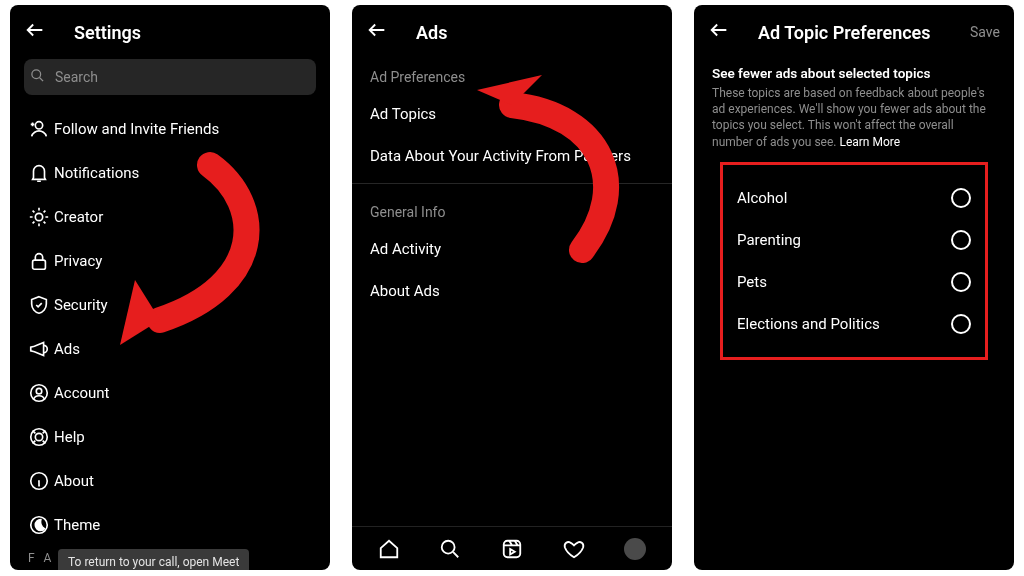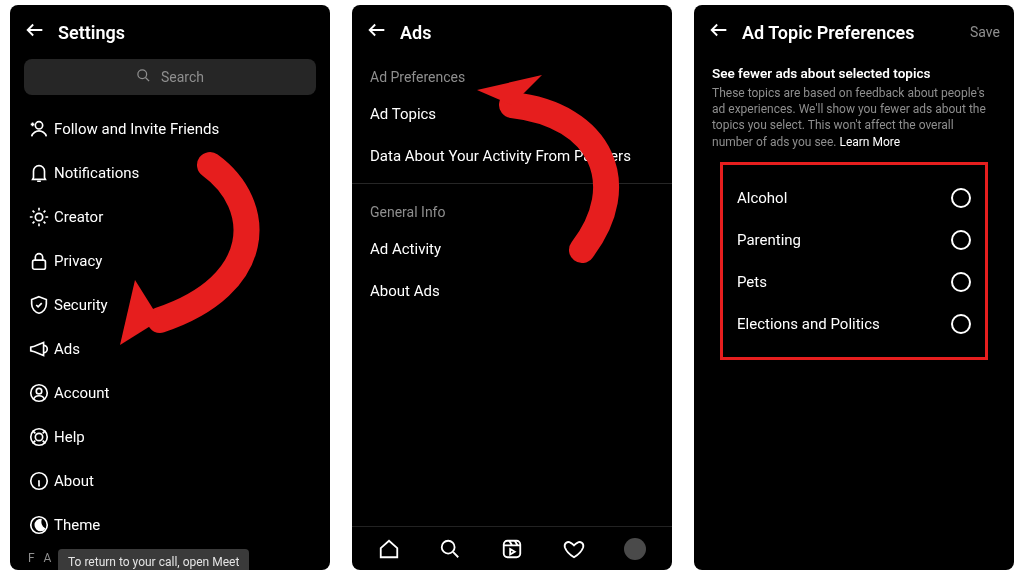--- a/index.html
+++ b/index.html
@@ -16,31 +16,31 @@
     background: #000;
     border-radius: 8px;
     position: relative;
     color: #fff;
     display: flex; flex-direction: column;
     overflow: hidden;
   }
   .header {
     display: flex; align-items: center;
     padding: 14px 14px 10px 14px;
-    gap: 12px;
+    gap: 28px;
     font-size: 18px; font-weight: 600;
   }
   .header .save { margin-left: auto; font-size: 14px; font-weight: 400; color: #8e8e8e; }
   .back-arrow svg { width: 22px; height: 22px; }
   .search-box {
     margin: 4px 14px 8px 14px;
     background: #262626; border-radius: 8px;
     display: flex; align-items: center;
     padding: 9px 6px; gap: 10px;
-    color: #8e8e8e; font-size: 14px; justify-content: center;
+    color: #8e8e8e; font-size: 14px;
   }
   .search-box svg { width: 15px; height: 15px; }
   .menu-list { display: flex; flex-direction: column; padding: 4px 0; }
   .menu-item {
     display: flex; align-items: center; gap: 4px;
     padding: 11px 18px;
     font-size: 15px; color: #fff;
   }
   .menu-item .icon { width: 22px; height: 22px; display: flex; align-items: center; justify-content: center; }
   .menu-item .icon svg { width: 22px; height: 22px; }

